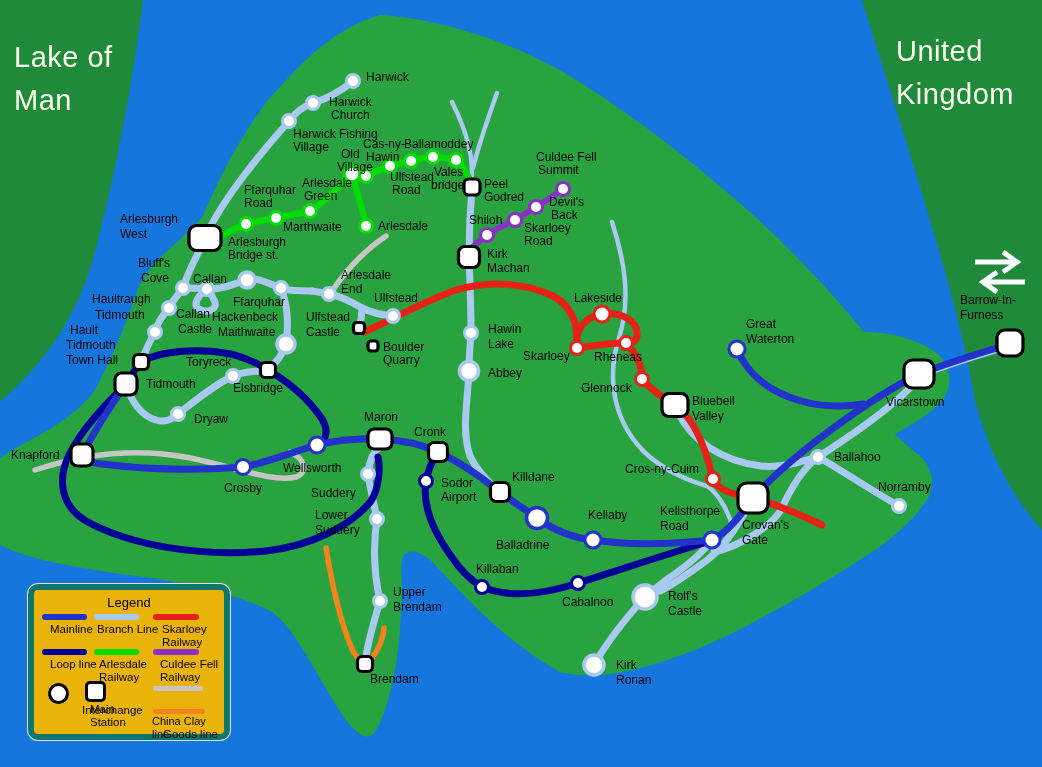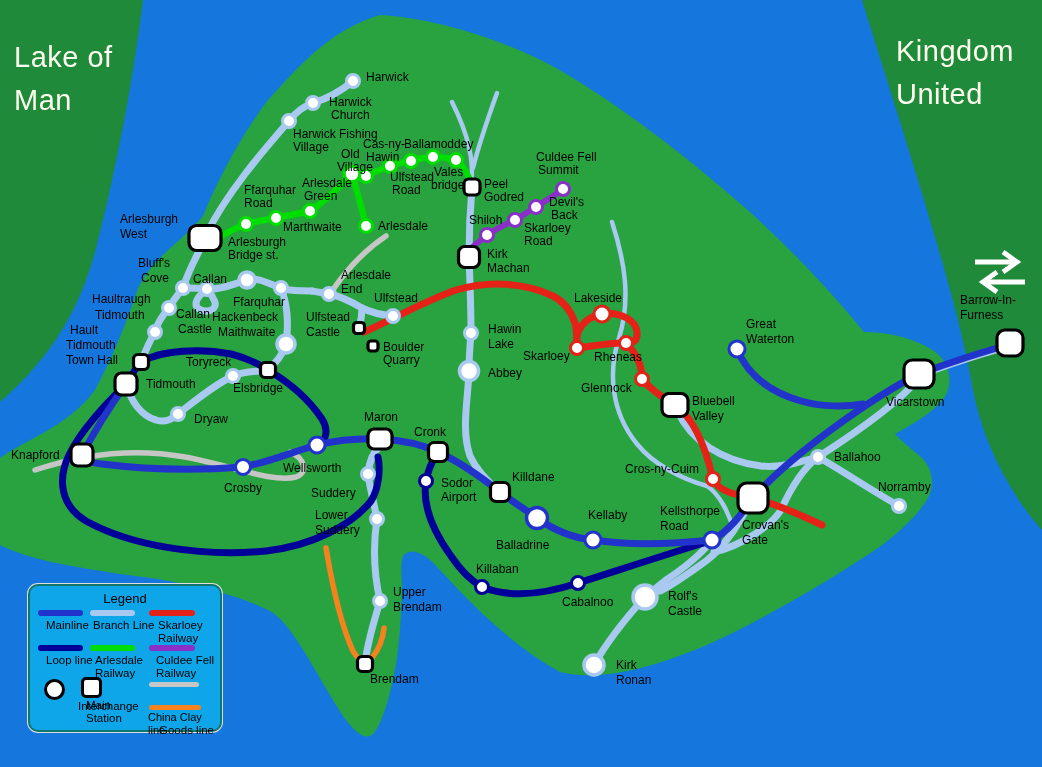--- a/index.html
+++ b/index.html
@@ -1,22 +1,22 @@
 <!DOCTYPE html>
 <html><head>
 <meta charset="utf-8">
 <style>
   html,body{margin:0;padding:0;background:#222;}
   .stage{position:relative;width:1042px;height:767px;overflow:hidden;font-family:"Liberation Sans",sans-serif;}
   .stage svg{position:absolute;left:0;top:0;width:1042px;height:767px;display:block;}
   svg text{font-family:"Liberation Sans",sans-serif;font-size:12px;fill:#000;}
   .region-label{position:absolute;font-size:29px;line-height:43px;letter-spacing:.5px;}
   .region-label span{display:block;}
-  .legend{position:absolute;left:28px;top:584px;width:190px;height:144px;background:#0ea5e9;
-          border:2px solid #0f766e;border-radius:10px;box-shadow:0 0 0 1px #dedede;font-size:11.5px;color:#000;}
+  .legend{position:absolute;left:28px;top:584px;width:190px;height:144px;background:#eab308;
+          border:6px solid #0f766e;border-radius:10px;box-shadow:0 0 0 1px #dedede;font-size:11.5px;color:#000;}
   .lg-title{position:absolute;left:0;right:0;top:5px;text-align:center;font-size:13px;}
   .sw{position:absolute;height:6px;border-radius:3px;}
   .lt{position:absolute;line-height:13px;padding-left:8px;}
   .lg-circle{position:absolute;width:15px;height:15px;border:3px solid #000;border-radius:50%;background:#fff;}
   .lg-square{position:absolute;width:15px;height:15px;border:3px solid #000;border-radius:5px;background:#fff;}
 </style>
 </head>
 <body>
 
 <div class="stage">
@@ -246,22 +246,22 @@
       <path d="M997,272 L983,282 L997,292"></path>
     </g>
   </svg>
 
   <div class="region-label" id="iom-label" style="left: 14px; top: 36px; color: rgb(255, 255, 240);">
     <span>Lake of</span>
     <span>Man</span>
   </div>
 
   <div class="region-label" id="uk-label" style="left: 896px; top: 30px; color: rgb(255, 255, 240);">
+    <span>United</span>
     <span>Kingdom</span>
-    <span>United</span>
   </div>
 
   <div class="legend">
     <div class="lg-title">Legend</div>
 
     <div class="sw" style="left: 8px; top: 24px; width: 45px; background: rgb(34, 51, 204);"></div>
     <div class="sw" style="left: 60px; top: 24px; width: 45px; background: rgb(169, 201, 241);"></div>
     <div class="sw" style="left: 119px; top: 24px; width: 46px; background: rgb(228, 34, 23);"></div>
     <div class="lt" style="left:8px;top:33px;">Mainline</div>
     <div class="lt" style="left:55px;top:33px;">Branch Line</div>

